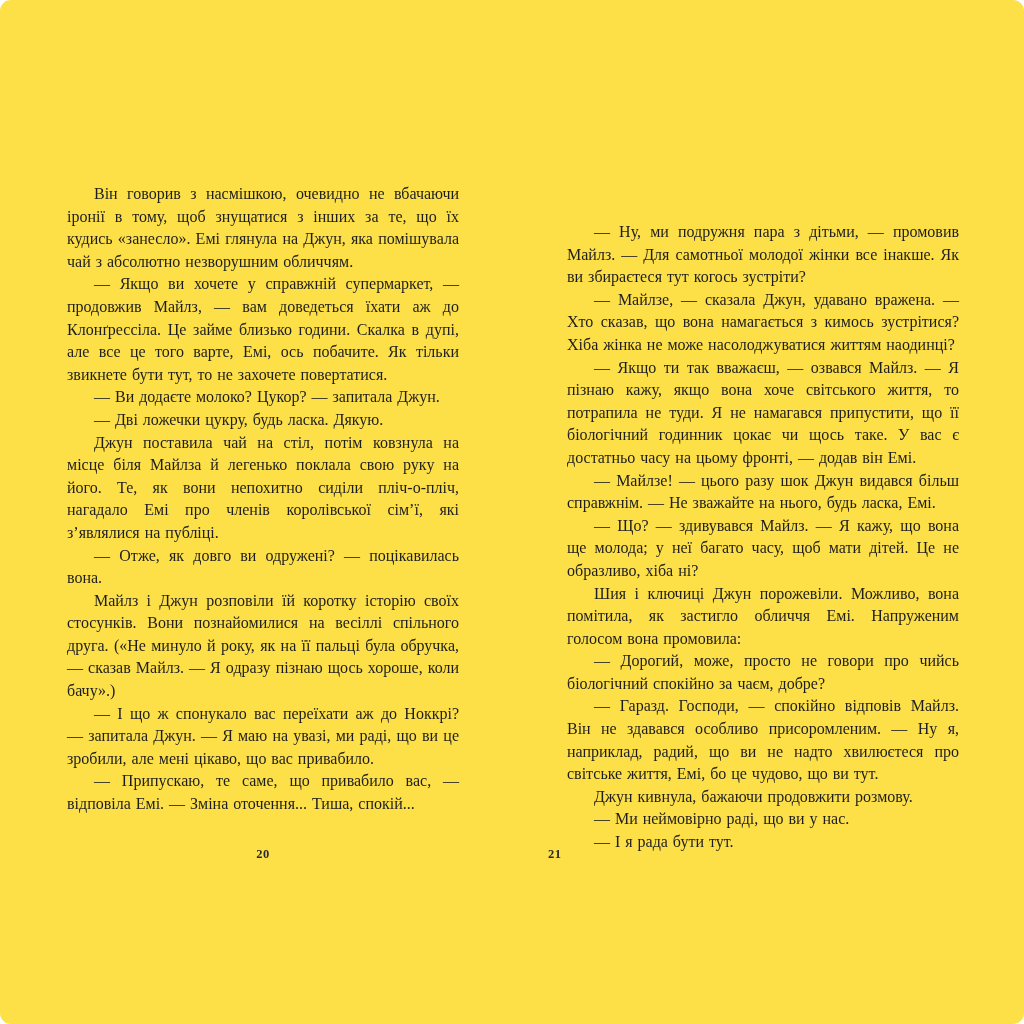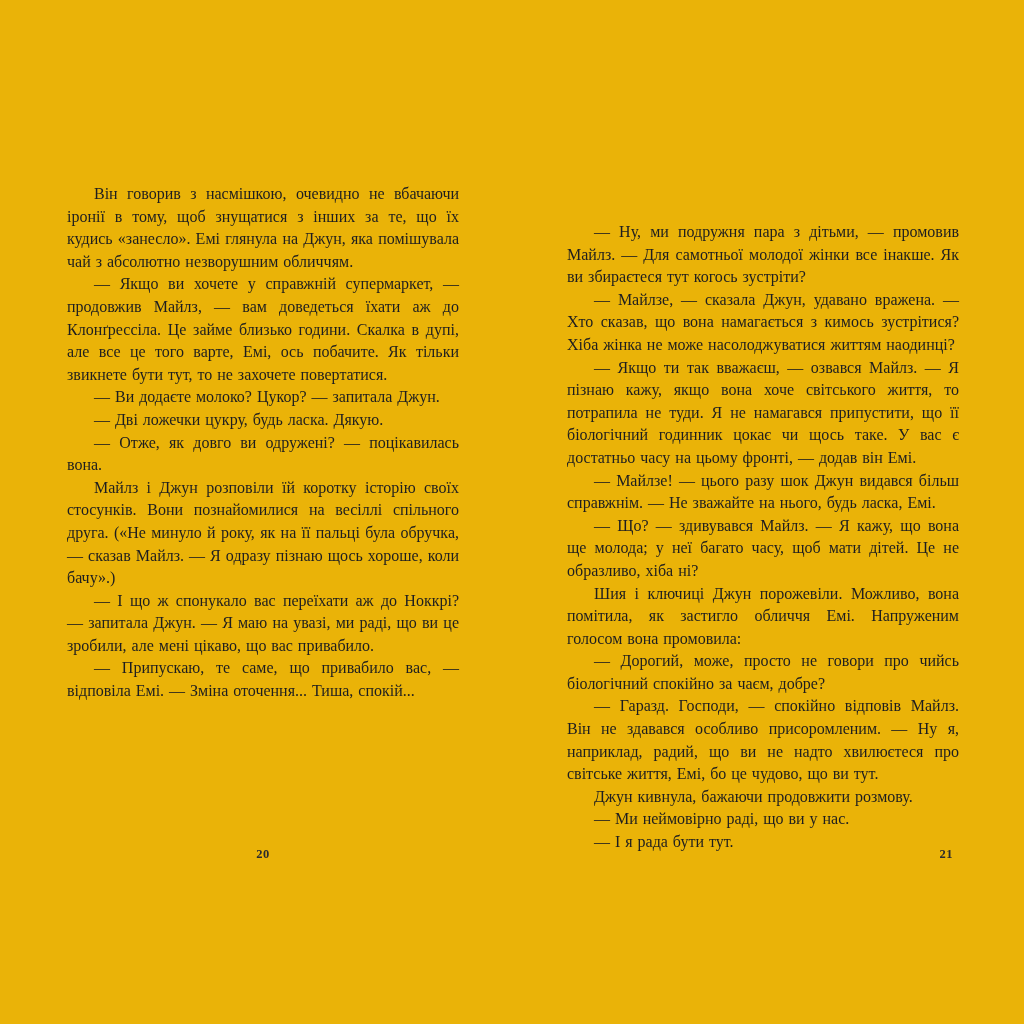--- a/index.html
+++ b/index.html
@@ -10,21 +10,22 @@
     width: 1024px;
     height: 1024px;
     background: #fdfdfc;
     font-family: "Liberation Serif", "DejaVu Serif", serif;
     overflow: hidden;
   }
   .spread {
     position: relative;
     width: 1024px;
     height: 1024px;
-    background: #eab308;
+    background: #fde047;
+    border-radius: 11px;
   }
   .page-text {
     position: absolute;
     top: 183px;
     width: 392px;
     color: #1e1e20;
     font-size: 16px;
     line-height: 22.6px;
     text-align: justify;
     word-spacing: 0.06em;
@@ -39,32 +40,33 @@
   .page-number {
     position: absolute;
     top: 847px;
     font-size: 12.5px;
     font-weight: bold;
     letter-spacing: 0.5px;
     color: #2b2b2d;
     width: 392px;
   }
   .page-number.left  { left: 67px;  text-align: center; }
-  .page-number.right { left: 561px; text-align: right; }
+  .page-number.right { left: 548px; }
 </style>
 </head>
 <body>
 
 <div class="spread">
 
   <div class="page-text left">
       <p class="para">Він говорив з насмішкою, очевидно не вбачаючи іронії в тому, щоб знущатися з інших за те, що їх кудись «занесло». Емі глянула на Джун, яка помішувала чай з абсолютно незворушним обличчям.</p>
       <p class="para">— Якщо ви хочете у справжній супермаркет, — продовжив Майлз, — вам доведеться їхати аж до Клонґрессіла. Це займе близько години. Скалка в дупі, але все це того варте, Емі, ось побачите. Як тільки звикнете бути тут, то не захочете повертатися.</p>
       <p class="para">— Ви додаєте молоко? Цукор? — запитала Джун.</p>
       <p class="para">— Дві ложечки цукру, будь ласка. Дякую.</p>
+      <p class="para">Джун поставила чай на стіл, потім ковзнула на місце біля Майлза й легенько поклала свою руку на його. Те, як вони непохитно сиділи пліч-о-пліч, нагадало Емі про членів королівської сім’ї, які з’являлися на публіці.</p>
       <p class="para">— Отже, як довго ви одружені? — поцікавилась вона.</p>
       <p class="para">Майлз і Джун розповіли їй коротку історію своїх стосунків. Вони познайомилися на весіллі спільного друга. («Не минуло й року, як на її пальці була обручка, — сказав Майлз. — Я одразу пізнаю щось хороше, коли бачу».)</p>
       <p class="para">— І що ж спонукало вас переїхати аж до Ноккрі? — запитала Джун. — Я маю на увазі, ми раді, що ви це зробили, але мені цікаво, що вас привабило.</p>
       <p class="para">— Припускаю, те саме, що привабило вас, — відповіла Емі. — Зміна оточення... Тиша, спокій...</p>
     </div>
 
   <div class="page-text right">
       <p class="para">— Ну, ми подружня пара з дітьми, — промовив Майлз. — Для самотньої молодої жінки все інакше. Як ви збираєтеся тут когось зустріти?</p>
       <p class="para">— Майлзе, — сказала Джун, удавано вражена. — Хто сказав, що вона намагається з кимось зустрітися? Хіба жінка не може насолоджуватися життям наодинці?</p>
       <p class="para">— Якщо ти так вважаєш, — озвався Майлз. — Я пізнаю кажу, якщо вона хоче світського життя, то потрапила не туди. Я не намагався припустити, що її біологічний годинник цокає чи щось таке. У вас є достатньо часу на цьому фронті, — додав він Емі.</p>

